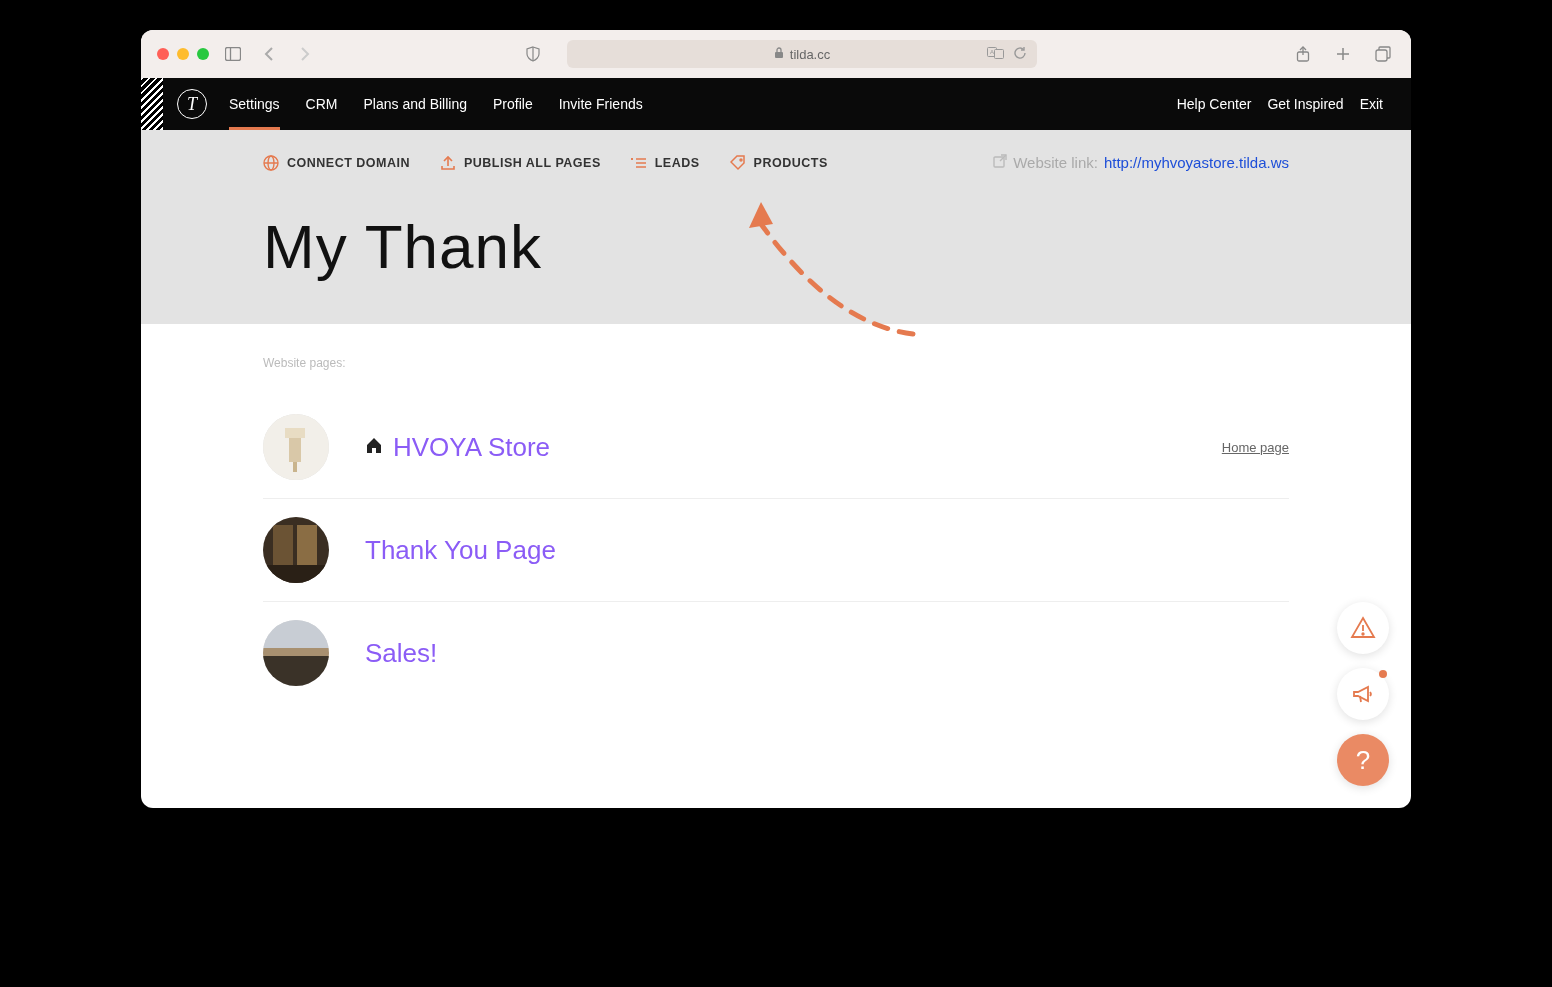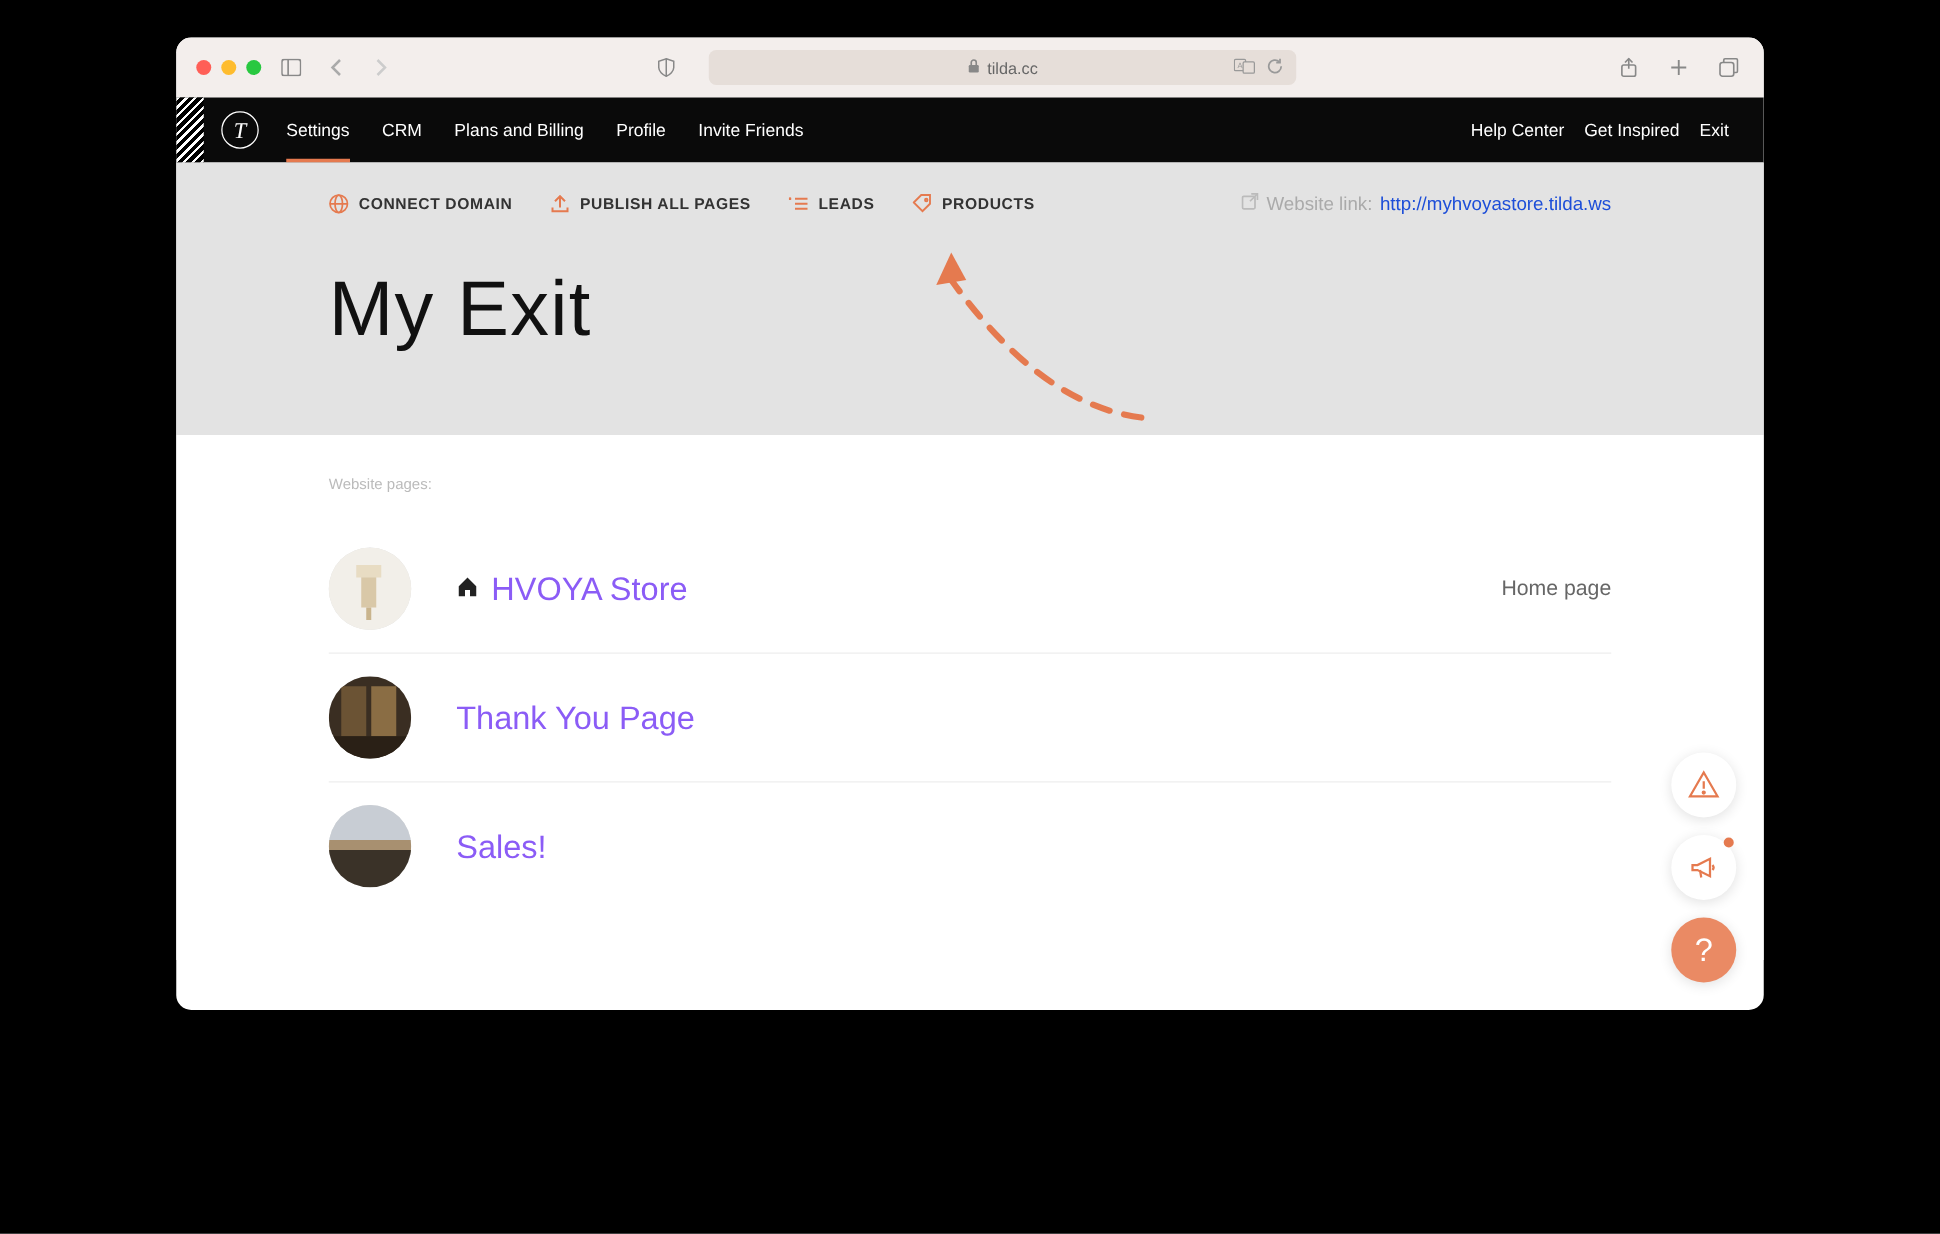--- a/index.html
+++ b/index.html
@@ -82,21 +82,21 @@
   margin: 0 22px 0 14px;
 }
 .nav-left { display: flex; gap: 26px; }
 .nav-left a { color: #fff; text-decoration: none; font-size: 14px; font-weight: 400; position: relative; padding: 18px 0; }
 .nav-left a.active::after { content: ""; position: absolute; bottom: 0; left: 0; right: 0; height: 3px; background: #e57a4f; }
 .nav-right { margin-left: auto; display: flex; gap: 16px; }
 .nav-right a { color: #fff; text-decoration: none; font-size: 14px; }
 
 .hero {
   background: #e3e3e3;
-  padding: 0 0 65px 0;
+  padding: 0 0 42px 0;
   position: relative;
 }
 .hero-inner { max-width: 1026px; margin: 0 auto; padding: 0 0; position: relative; }
 .action-row {
   display: flex;
   gap: 30px;
   padding: 24px 0 0 0;
   align-items: center;
 }
 .action-link {
@@ -170,21 +170,21 @@
   width: 66px;
   height: 66px;
   border-radius: 50%;
   background: #ddd;
   flex-shrink: 0;
   overflow: hidden;
 }
 .thumb svg { width: 100%; height: 100%; display: block; }
 .page-title { font-size: 26px; font-weight: 300; color: #8b5cf6; display: flex; align-items: center; gap: 10px; justify-content: space-between; }
 .page-title .home-ic { font-size: 18px; }
-.page-tag { margin-left: auto; font-size: 17px; color: #666; }
+.page-tag { margin-left: auto; font-size: 13px; color: #666; text-decoration: underline; }
 
 .float-buttons {
   position: absolute;
   right: 22px;
   bottom: 22px;
   display: flex;
   flex-direction: column;
   gap: 14px;
 }
 .fab {
@@ -357,21 +357,21 @@
           <span class="url">http://myhvoyastore.tilda.ws</span>
         </div>
       </div>
 
       <svg class="annotation-arrow" width="200" height="160" viewBox="0 0 200 160">
         <path d="M 170 140 Q 90 130 18 30" fill="none" stroke="#e57a4f" stroke-width="5" stroke-dasharray="14 12" stroke-linecap="round"></path>
         <polygon points="18,8 6,34 30,30" fill="#e57a4f"></polygon>
       </svg>
 
       <div class="title-row">
-        <h1 class="site-title">My Exit</h1>
+        <h1 class="site-title">My Thank</h1>
       </div>
     </div>
   </div>
 
   <div class="content">
     <div class="content-inner">
       <div class="section-label">Website pages:</div>
 
       <div class="page-row">
         <div class="thumb">

